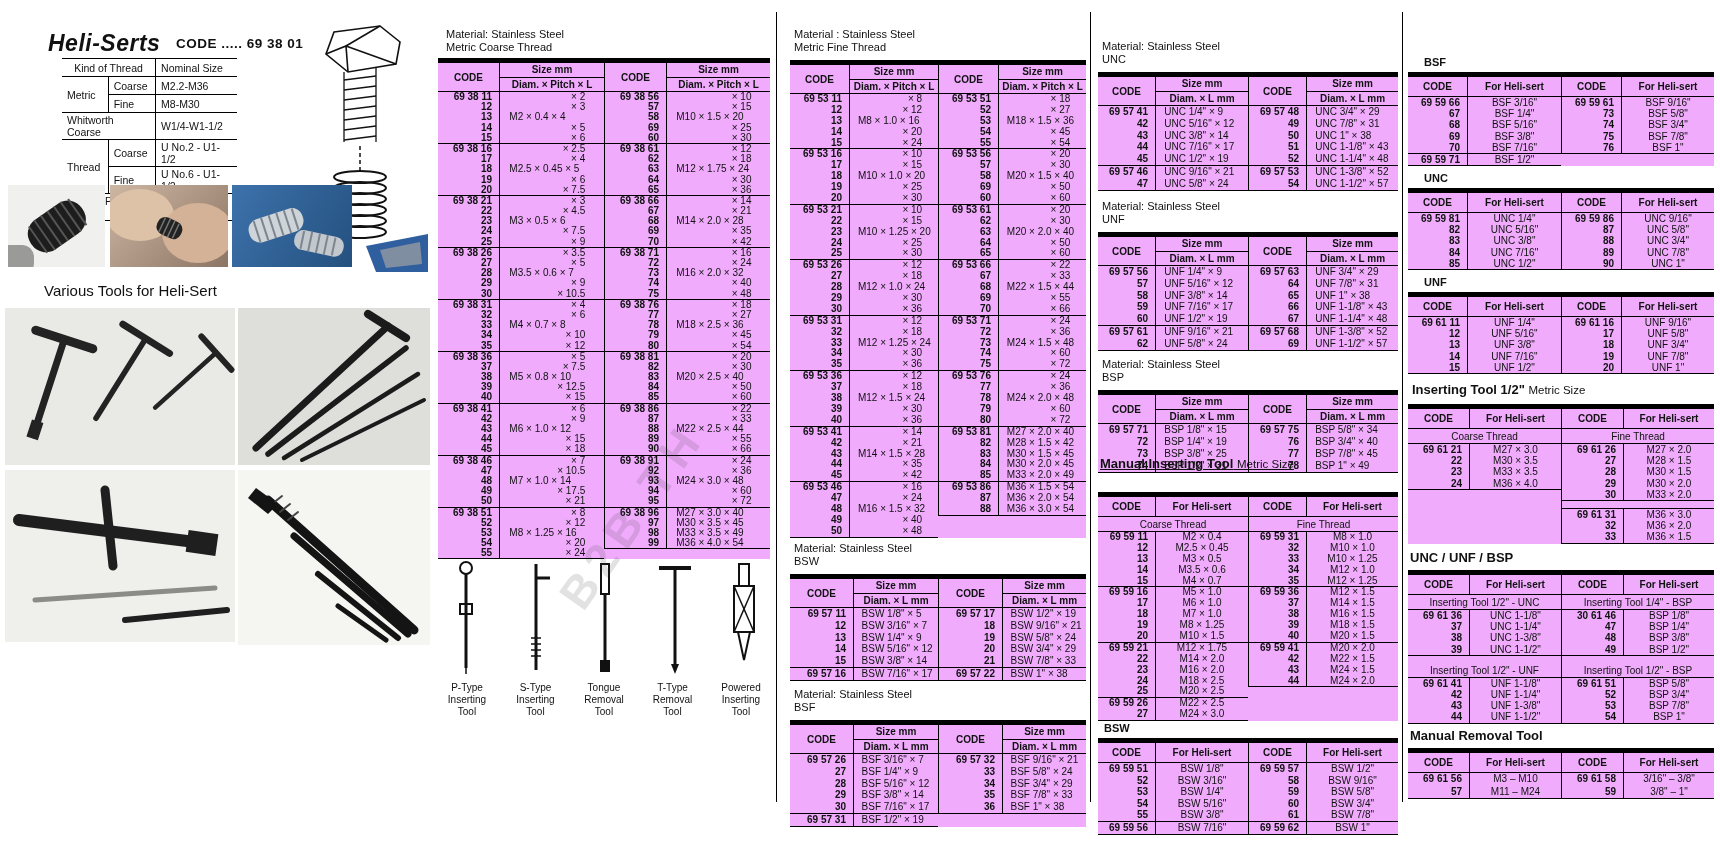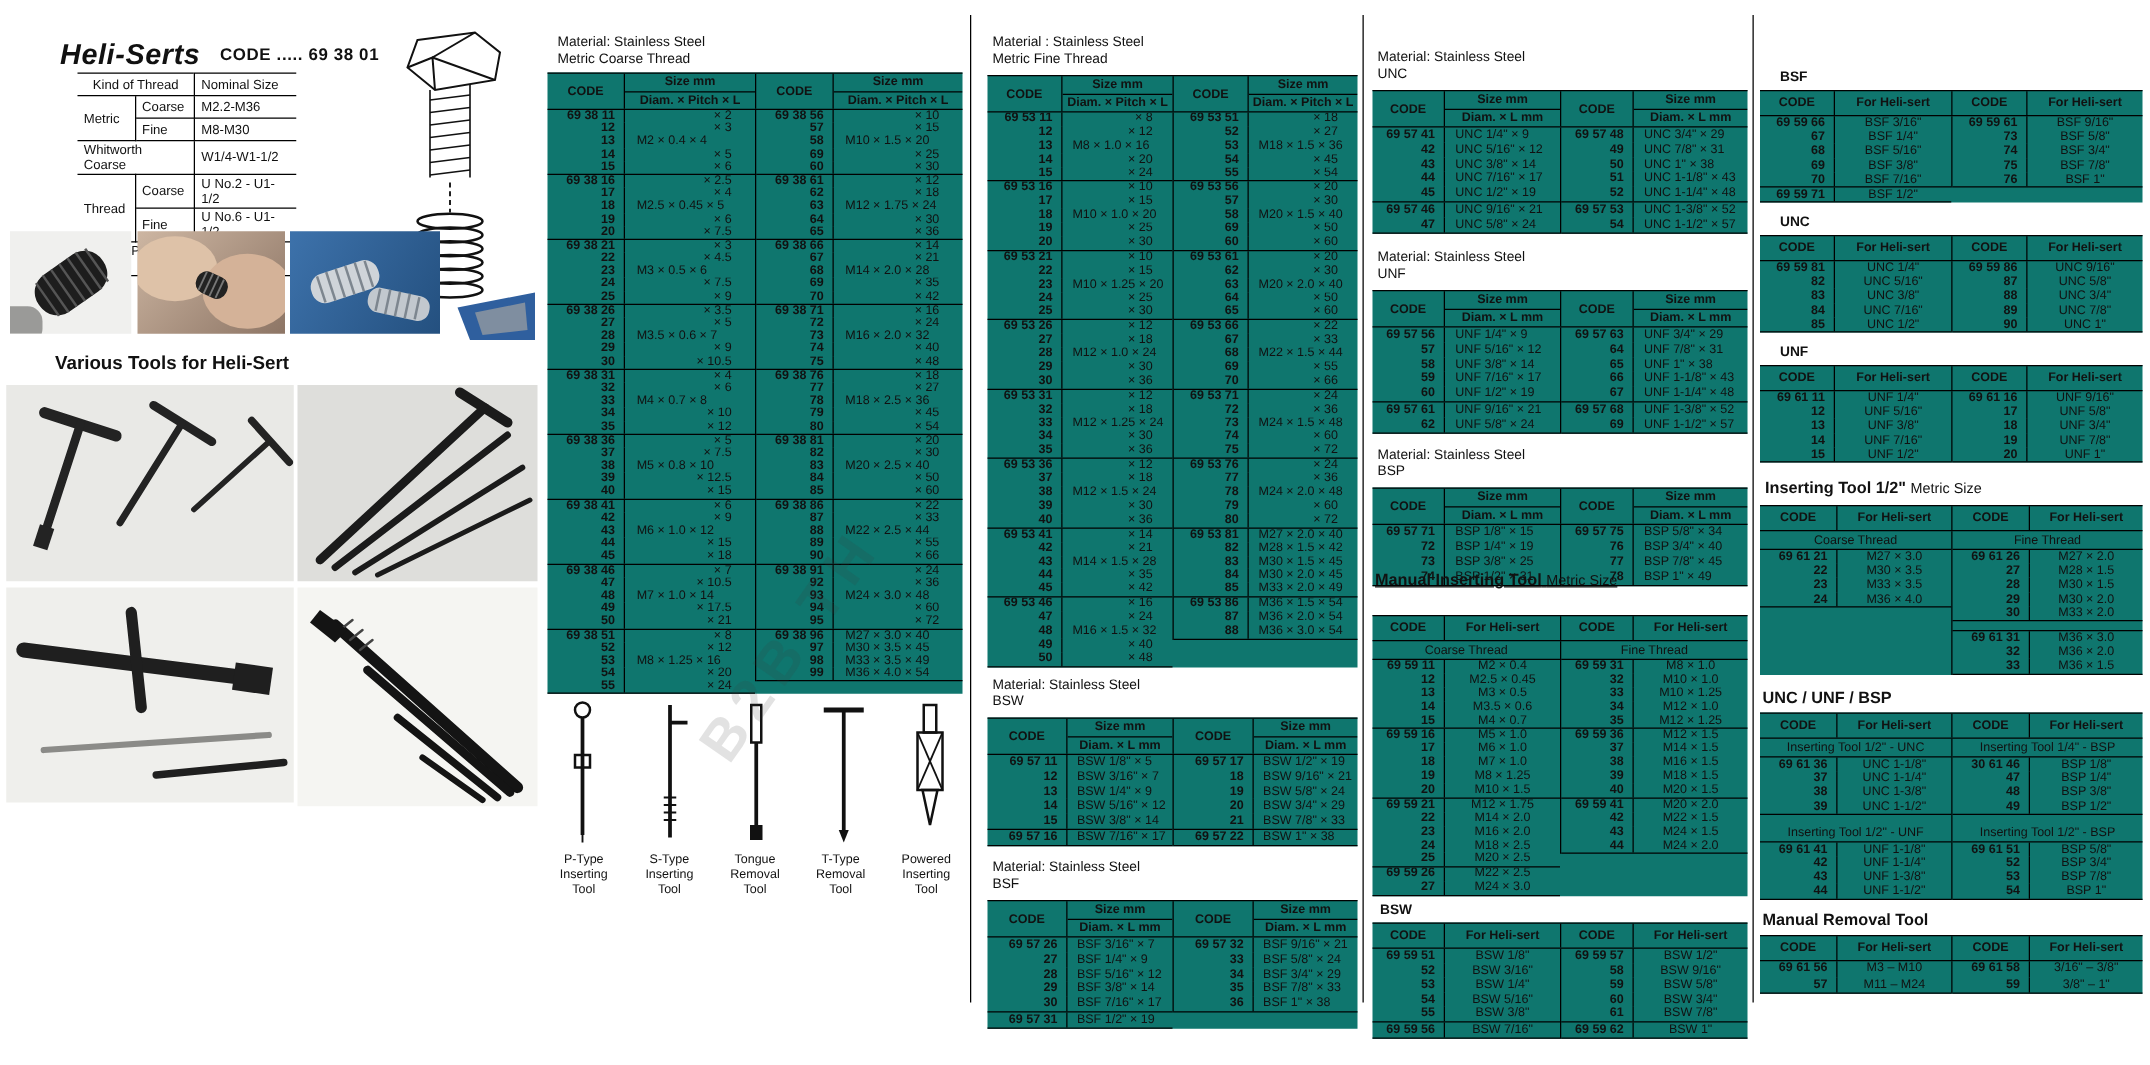--- a/index.html
+++ b/index.html
@@ -9,33 +9,33 @@
   .vline{position:absolute;top:12px;height:790px;width:1px;background:#000;}
   
   .hs-title{font-size:23px;font-weight:bold;font-style:italic;letter-spacing:.5px;}
   .code-label{font-size:13.5px;font-weight:bold;letter-spacing:.5px;}
   .ttable{border-collapse:collapse;font-size:10.5px;}
   .ttable td{height:18px;padding:1px 5px;vertical-align:middle;white-space:pre-line;}
   .ttable{border-top:1.5px solid #000;border-bottom:1.5px solid #000;}
   .br{border-right:1px solid #000;}
   .bb{border-bottom:1px solid #000;}
   .ctrc{text-align:left;}
-  .vt-heading{font-size:15px;font-weight:bold;}
+  .vt-heading{font-size:15px;font-weight:normal;}
   .photo{position:absolute;overflow:hidden;}
   
   .wmark{position:absolute;font-size:46px;font-weight:bold;letter-spacing:8px;
     color:rgba(60,60,60,.15);transform:rotate(-55deg);transform-origin:left top;
     pointer-events:none;z-index:6;}
   
   .ttitle{font-size:11px;line-height:13px;}
   .btitle{font-size:13px;}
   .btitle .b{font-weight:bold;}
   .btitle .n{font-weight:normal;font-size:11.5px;}
   .slabel{font-size:11px;font-weight:bold;padding-left:16px;}
-  .ptable{border-top:1px solid #000000;font-size:10px;background:#0f766e;}
+  .ptable{border-top:5px solid #000000;font-size:10px;background:#f0abfc;}
   .pt-head{display:flex;border-bottom:1px solid #000;font-weight:bold;}
   .pt-head.one .pt-hc,.pt-head.one .pt-hs{height:19px;}
   .pt-half{display:flex;width:50%;}
   .pt-body{display:flex;align-items:flex-start;}
   .pt-col{width:50%;}
   .vsep{border-left:1px solid #000;}
   .pt-code{width:var(--cw,62px);flex:none;text-align:right;padding-right:7px;
     border-right:1px solid #000;font-weight:bold;overflow:hidden;}
   .pt-size{flex:1;overflow:hidden;}
   .pt-hc{display:flex;align-items:center;justify-content:center;text-align:center;padding:0;}

